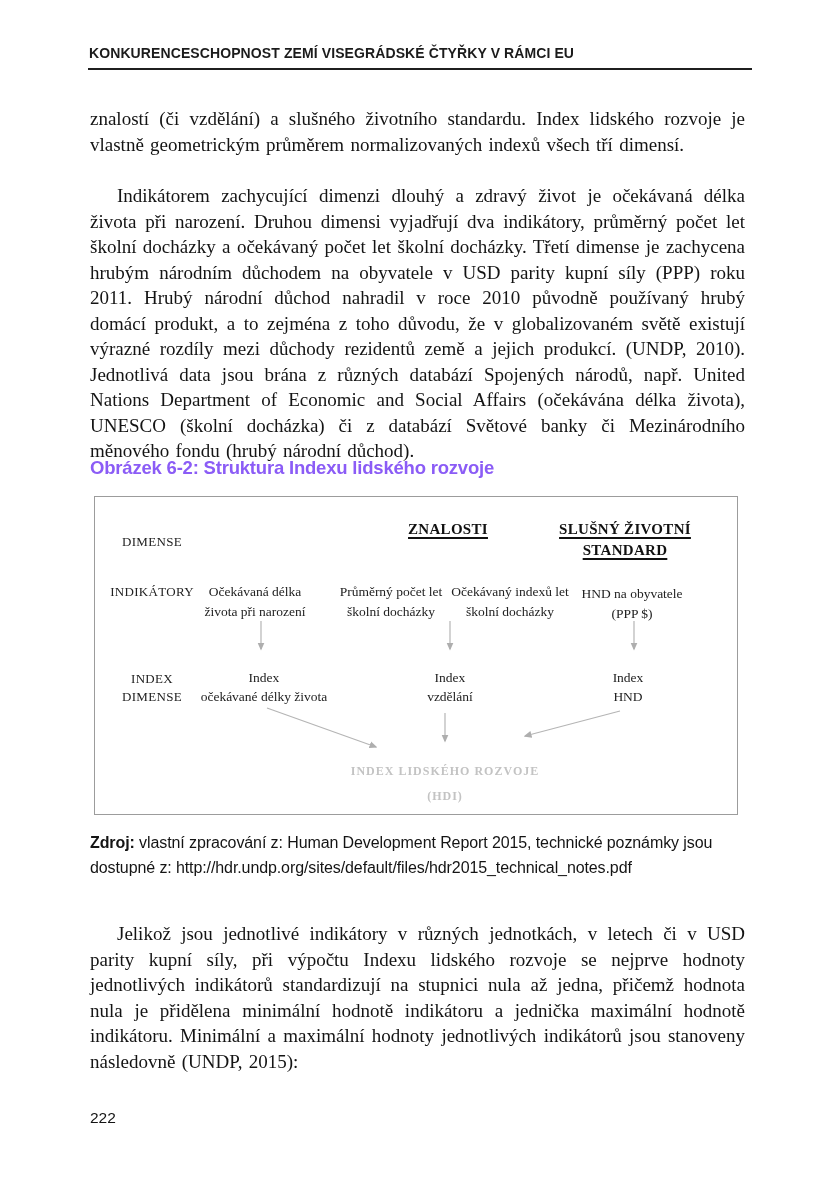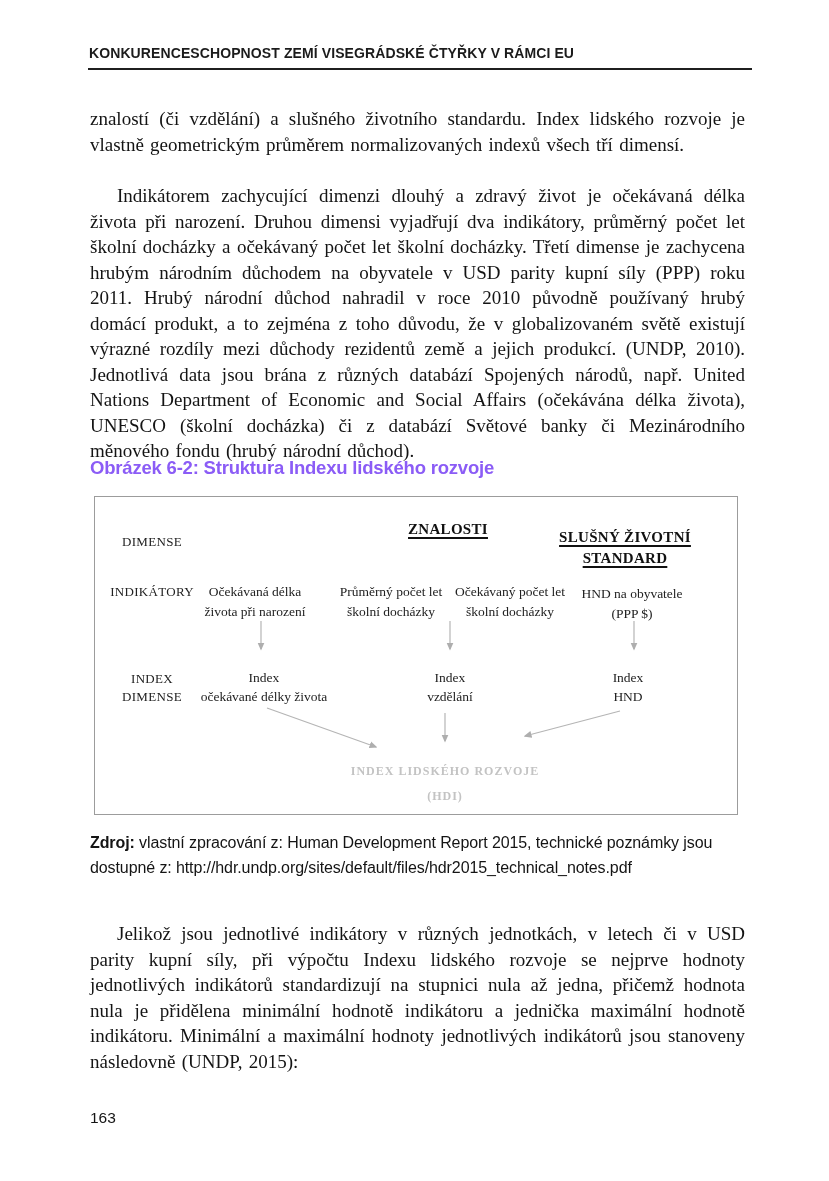--- a/index.html
+++ b/index.html
@@ -104,28 +104,28 @@
   <h2 class="abs fig-caption" style="margin:0;">Obrázek 6-2: Struktura Indexu lidského rozvoje</h2>
 
   <figure class="abs figure-box" style="margin:0;">
 
     <div class="d-item d-rowlabel" style="left:57px; top:36px;">DIMENSE</div>
     <div class="d-item d-rowlabel" style="left:57px; top:86px;">INDIKÁTORY</div>
     <div class="d-item d-rowlabel" style="left:57px; top:173px;">INDEX
 DIMENSE</div>
 
     <div class="d-item d-head" style="left:353px; top:22px;">ZNALOSTI</div>
-    <div class="d-item d-head" style="left:530px; top:30px; width:160px;">SLUŠNÝ ŽIVOTNÍ
+    <div class="d-item d-head" style="left:530px; top:22px; width:160px;">SLUŠNÝ ŽIVOTNÍ
 STANDARD</div>
 
     <div class="d-item d-ind" style="left:160px; top:85px;">Očekávaná délka
 života při narození</div>
     <div class="d-item d-ind" style="left:296px; top:85px;">Průměrný počet let
 školní docházky</div>
-    <div class="d-item d-ind" style="left:415px; top:85px;">Očekávaný počet let
+    <div class="d-item d-ind" style="left:415px; top:85px;">Očekávaný indexů let
 školní docházky</div>
     <div class="d-item d-ind" style="left:537px; top:87px;">HND na obyvatele
 (PPP $)</div>
 
     <div class="d-item d-idx" style="left:169px; top:171px;">Index
 očekávané délky života</div>
     <div class="d-item d-idx" style="left:355px; top:171px;">Index
 vzdělání</div>
     <div class="d-item d-idx" style="left:533px; top:171px;">Index
 HND</div>
@@ -148,15 +148,15 @@
     </svg>
   </figure>
 
   <p class="abs source-line" style="margin:0;">
     <strong>Zdroj:</strong>
     <span>vlastní zpracování z: Human Development Report 2015, technické poznámky jsou dostupné z: http://hdr.undp.org/sites/default/files/hdr2015_technical_notes.pdf</span>
   </p>
 
   <p class="abs body-par p3">Jelikož jsou jednotlivé indikátory v různých jednotkách, v letech či v USD parity kupní síly, při výpočtu Indexu lidského rozvoje se nejprve hodnoty jednotlivých indikátorů standardizují na stupnici nula až jedna, přičemž hodnota nula je přidělena minimální hodnotě indikátoru a jednička maximální hodnotě indikátoru. Minimální a maximální hodnoty jednotlivých indikátorů jsou stanoveny následovně (UNDP, 2015):</p>
 
-  <div class="abs page-num">163</div>
+  <div class="abs page-num">222</div>
 
 </div>
 
 </body></html>

